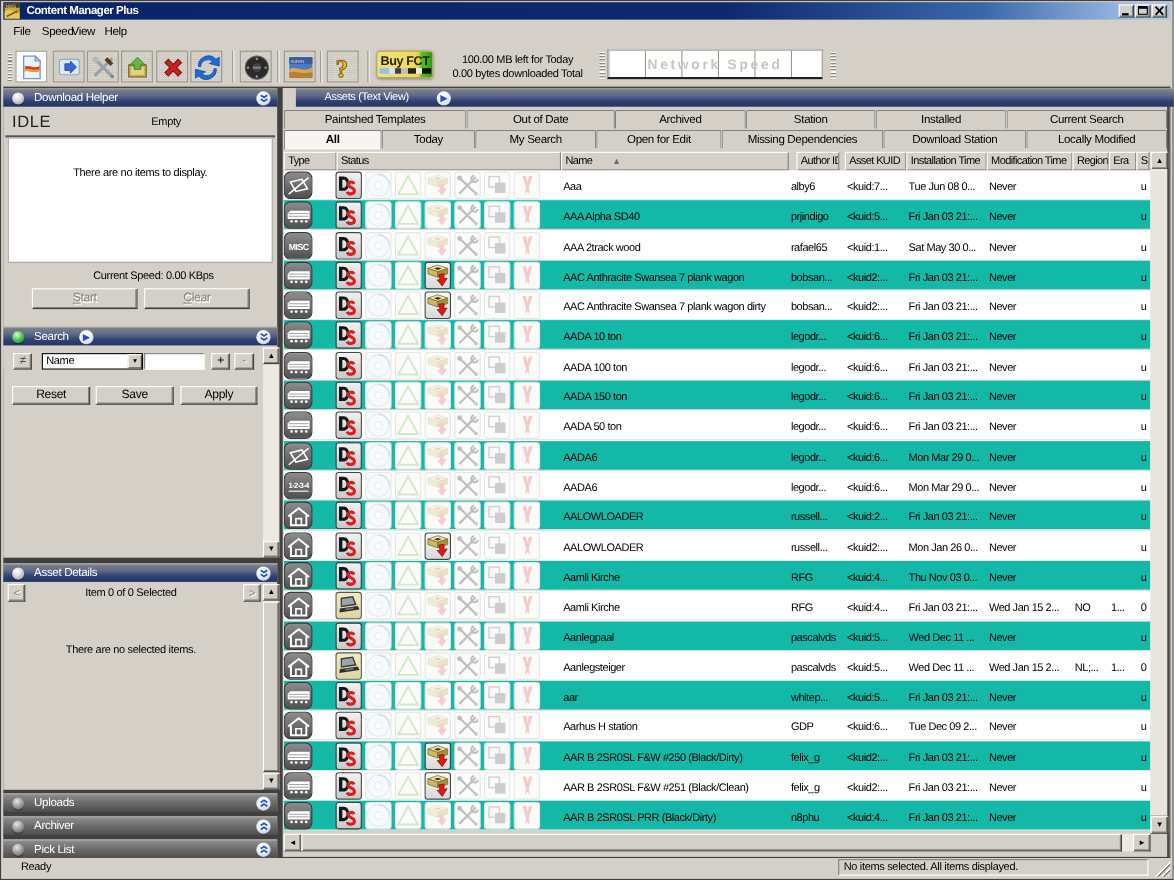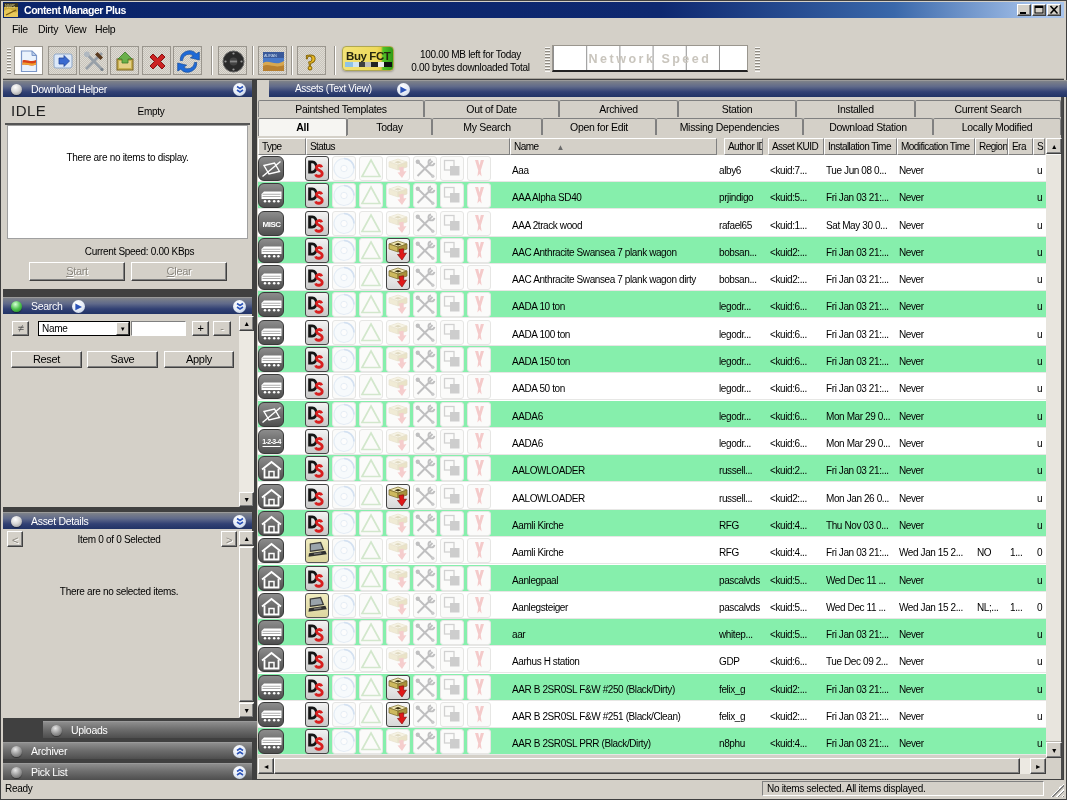--- a/index.html
+++ b/index.html
@@ -48,21 +48,21 @@
 .phead .sph.green { background:radial-gradient(circle at 40% 30%, #d6ffd6 0%, #4ec24e 50%, #1a7a1a 100%); }
 .phead .txt { position:absolute; left:28px; top:2px; font-size:10.5px; }
 .phead .chev { position:absolute; right:6px; top:2px; width:13px; height:13px; border-radius:50%;
   background:radial-gradient(circle at 40% 30%, #ffffff 0%, #e8eef8 50%, #a8bcd8 100%); }
 .phead .chev svg { position:absolute; left:1.5px; top:2px; }
 .phead .play { position:absolute; left:69px; top:2px; width:13px; height:13px; border-radius:50%;
   background:radial-gradient(circle at 40% 30%, #ffffff 0%, #e8eef8 50%, #b8c8e0 100%); color:#2a52b8;
   font-size:8px; text-align:center; line-height:13px; font-weight:bold; }
 
 
-#dh   { left:3px; top:80px; width:249px; height:209px; }
+#dh   { left:3px; top:80px; width:249px; height:255px; }
 #dhidle { position:absolute; left:8px; top:22px; font-size:15px; color:#202020; letter-spacing:0.5px; }
 #dhempty { position:absolute; left:100px; top:26px; width:96px; text-align:center; }
 #dhsep { position:absolute; left:2px; top:43px; width:245px; height:2px; background:#555; }
 #dhlist { position:absolute; left:4px; top:45px; width:241px; height:114px; background:#fff; border:1px solid #a0a0a0; }
 #dhlist div { margin-top:26px; text-align:center; }
 #dhspeed { position:absolute; left:16px; top:166px; width:241px; text-align:center; }
 .btn { position:absolute; height:19px; background:#d4d0c8; border-top:1px solid #fff; border-left:1px solid #fff;
   border-right:1px solid #404040; border-bottom:1px solid #404040; box-shadow:inset -1px -1px 0 #808080;
   text-align:center; line-height:17px; font-size:11px; color:#000; }
 .btn.dis { color:#8a867e; text-shadow:1px 1px 0 #fff; }
@@ -85,21 +85,21 @@
   border-top:1px solid #fff; border-left:1px solid #fff; border-right:1px solid #404040; border-bottom:1px solid #404040;
   box-shadow:inset -1px -1px 0 #808080; font-size:7px; text-align:center; line-height:14px; color:#000; }
 
 
 #ad { left:3px; top:512px; width:249px; height:206px; }
 #adnav { position:absolute; left:2px; top:19px; width:228px; height:18px; }
 #adtxt { position:absolute; left:0; top:3px; width:100%; text-align:center; }
 #adempty { position:absolute; left:0; top:74px; width:232px; text-align:center; }
 
 
-#up { left:3px; top:721px; width:249px; height:16px;margin-left:40px; }
+#up { left:3px; top:721px; width:249px; height:16px; }
 #ar { left:3px; top:742px; width:249px; height:16px; }
 #pl { left:3px; top:763px; width:249px; height:16px; }
 
 
 #right { position:absolute; left:257px; top:80px; width:806px; height:699px; background:#d4d0c8; box-shadow:inset -2px 0 0 #4a4a4a; }
 #rhead { position:absolute; left:0; top:0; width:806px; height:17px;
   background:linear-gradient(180deg,#7e8289 0%,#606a8a 35%,#324174 68%,#213365 100%);
   border-top:1px solid #9a9a9a; color:#fff;margin-left:12px; }
 #rhead .txt { position:absolute; left:26px; top:2px; }
 #rhead .play { position:absolute; left:128px; top:2px; width:13px; height:13px; border-radius:50%;
@@ -110,21 +110,21 @@
 .tab { position:absolute; top:0; height:17px; background:#d4d0c8; border:1px solid #808080; border-bottom:none;
   text-align:center; line-height:16px; font-size:10.5px; border-radius:2px 2px 0 0; }
 .tab.act { background:#f6f5f2; font-weight:bold; height:18px; z-index:2; }
 #thead { position:absolute; left:1px; top:58px; width:788px; height:17px; background:#d4d0c8; }
 .hcol { position:absolute; top:0; height:17px; border-top:1px solid #fff; border-left:1px solid #fff;
   border-right:1px solid #808080; border-bottom:1px solid #808080; padding-left:3px; line-height:15px; font-size:10px; letter-spacing:-0.55px;
   background:#d4d0c8; white-space:nowrap; overflow:hidden; }
 .sortarr { color:#6a6a6a; font-size:8px; margin-left:18px; }
 #tbody { position:absolute; left:1px; top:75px; width:788px; height:600px; background:#fff; overflow:hidden; }
 .row { position:absolute; left:0; width:788px; height:27px; background:#fff; border-bottom:1px solid #e7e7e5; }
-.row.alt { background:#86efac; }
+.row.alt { background:#14b8a6; }
 .ticon { position:absolute; left:0px; top:1px; width:26px; height:25px; border-radius:6px;
   background:linear-gradient(180deg,#8c8c8c 0%,#4f4f4f 100%); border:1px solid #383838; }
 .ticon svg { position:absolute; left:0.5px; top:2px; }
 .stats { position:absolute; left:47px; top:1px; height:25px; }
 .sc { position:absolute; top:0; width:24px; height:25px; border:1px solid #e6e6e4; border-radius:3px; background:#fbfbfa; }
 .sc.f svg { opacity:.72; }
 .sc svg { position:absolute; left:0px; top:0px; }
 .sc:nth-child(1) { left:0; }
 .sc:nth-child(2) { left:27px; }
 .sc:nth-child(3) { left:54px; }
@@ -148,21 +148,21 @@
 #vsb { position:absolute; left:789px; top:58px; width:15px; height:620px; background:#ece9e2; }
 #hsb { position:absolute; left:1px; top:678px; width:788px; height:16px; background:#ece9e2; }
 #hsb .thumb { position:absolute; left:16px; top:0; width:746px; height:16px; background:#d4d0c8;
   border-top:1px solid #fff; border-left:1px solid #fff; border-right:1px solid #404040; border-bottom:1px solid #404040;
   box-shadow:inset -1px -1px 0 #808080; }
 #vsb .thumb { position:absolute; left:0; top:16px; width:15px; height:588px; background:#e8e5de;
   border-top:1px solid #f8f8f6; border-bottom:1px solid #b8b4ac; }
 
 
 #statusbar { position:absolute; left:3px; top:781px; width:1061px; height:16px; background:#d4d0c8; }
-#statusbar .ready { position:absolute; left:2px; top:2px; }
+#statusbar .ready { position:absolute; left:16px; top:2px; }
 #statusbar .box { position:absolute; left:759px; top:0px; width:282px; height:15px;
   border-top:1px solid #808080; border-left:1px solid #808080; border-bottom:1px solid #fff; border-right:1px solid #fff;
   padding-left:4px; line-height:14px; }
 #grip { position:absolute; right:0px; bottom:0px; width:14px; height:14px;
   background:linear-gradient(135deg, transparent 0 50%, #fff 50% 56%, #808080 56% 62%, transparent 62% 70%, #fff 70% 76%, #808080 76% 82%, transparent 82% 90%, #fff 90% 96%, #808080 96%); }
 </style></head>
 <body>
 <div id="frame"></div>
 <div id="titlebar">
   <svg id="titleicon" width="14" height="14">
@@ -188,21 +188,21 @@
       <svg width="12" height="10">
         <g stroke="#000" stroke-width="1.6">
           <path d="M2.5 1 L9.5 8.5"></path>
           <path d="M9.5 1 L2.5 8.5"></path>
         </g>
       </svg>
     </div>
 </div>
 <div id="menubar">
   <span class="mi" style="left:9px">File</span>
-  <span class="mi" style="left:35px">Dirty</span>
+  <span class="mi" style="left:35px">Speed</span>
   <span class="mi" style="left:62px">View</span>
   <span class="mi" style="left:92px">Help</span>
 </div>
 <div id="toolbar">
   <div style="position:absolute; left:4px; top:6px; width:4px; height:26px; background:repeating-linear-gradient(180deg,#f8f8f6 0 1px,#8e8a82 1px 2px,#d4d0c8 2px 3px);"></div>
   <div class="tbtn" style="left:11px; background:#fdfdfd;">
       <svg width="25" height="25" viewBox="0 0 25 25" style="">
         <path d="M4.5 2 L15 2 L19.5 6.5 L19.5 22.5 L4.5 22.5 Z" fill="#eaf2fc" stroke="#7a96c8" stroke-width="1.2"></path>
         <path d="M15 2 L15 6.5 L19.5 6.5 Z" fill="#b8cce8" stroke="#7a96c8" stroke-width="1"></path>
         <path d="M5.5 11.5 C9 9.5 14 14 19 11 L19 15.5 C14 18 9 14.5 5.5 16 Z" fill="#d84018"></path>

